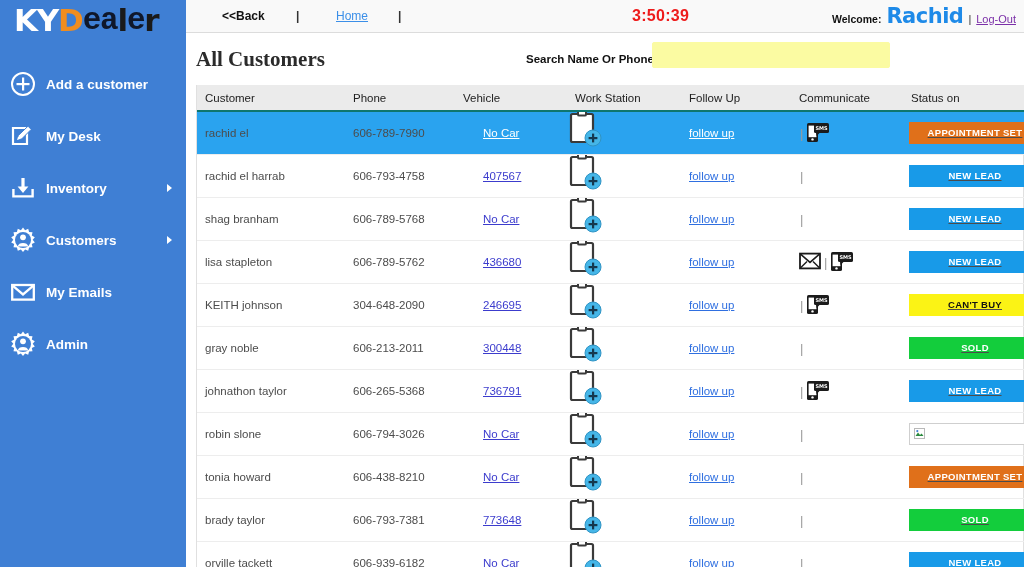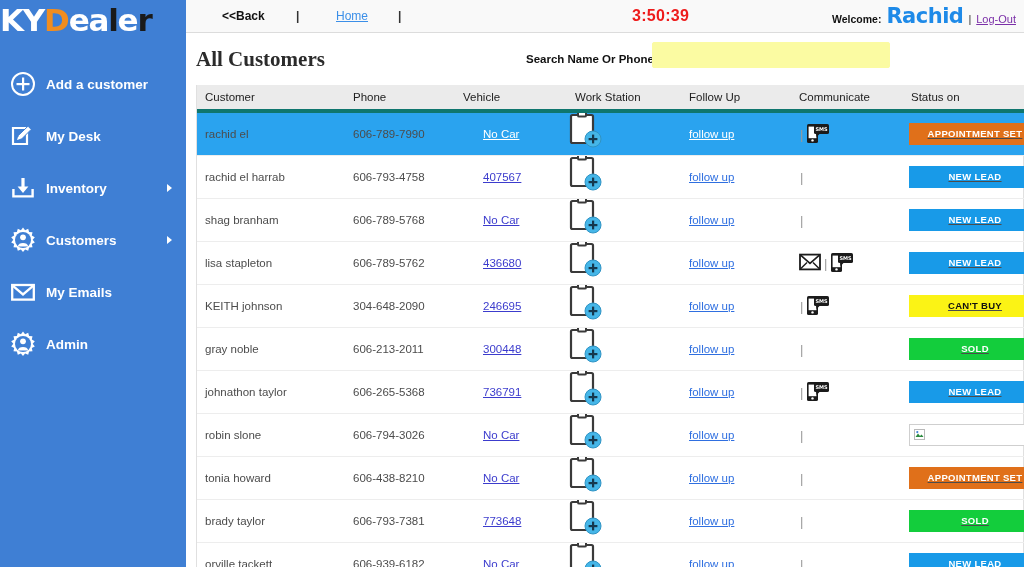--- a/index.html
+++ b/index.html
@@ -22,31 +22,32 @@
     height: 567px;
     background: #3f7fd4;
     flex: 0 0 186px;
     position: relative;
     overflow: hidden;
   }
   #logo {
     height: 40px;
     display: flex;
     align-items: center;
+    padding-left: 14px;
     font-size: 31px;
     font-weight: bold;
     letter-spacing: -1.2px;
     font-family: "DejaVu Sans", sans-serif;
     line-height: 1;
   }
   #logo .lk { color: #ffffff; }
   #logo .ly { color: #ffffff; position: relative; }
   #logo .lwrap { position: relative; z-index: 2; display: inline-block; }
   #logo .ld { color: #f18d1f; }
-  #logo .lt { color: #ffffff; }
+  #logo .lt { color: #0f172a; font-family: Liberation Mono, monospace; }
   #logo .ldk { color: #1a1a1a; }
 
   .nav-item {
     height: 52px;
     display: flex;
     align-items: center;
     padding-left: 8px;
     color: #ffffff;
     font-size: 13.5px;
     font-weight: bold;
@@ -158,21 +159,21 @@
     table-layout: fixed;
   }
   table#customers thead th {
     background: #ebebeb;
     height: 26px;
     text-align: left;
     font-size: 11.5px;
     font-weight: normal;
     color: #222;
     padding-left: 8px;
-    border-bottom: 4px solid #0f766e;
+    border-bottom: 2px solid #0f766e;
   }
   table#customers tbody td {
     height: 32px;
     font-size: 11.5px;
     color: #4c4c4c;
     padding-left: 8px;
     border-bottom: 1px solid #ededed;
     vertical-align: middle;
     overflow: hidden;
     white-space: nowrap;

